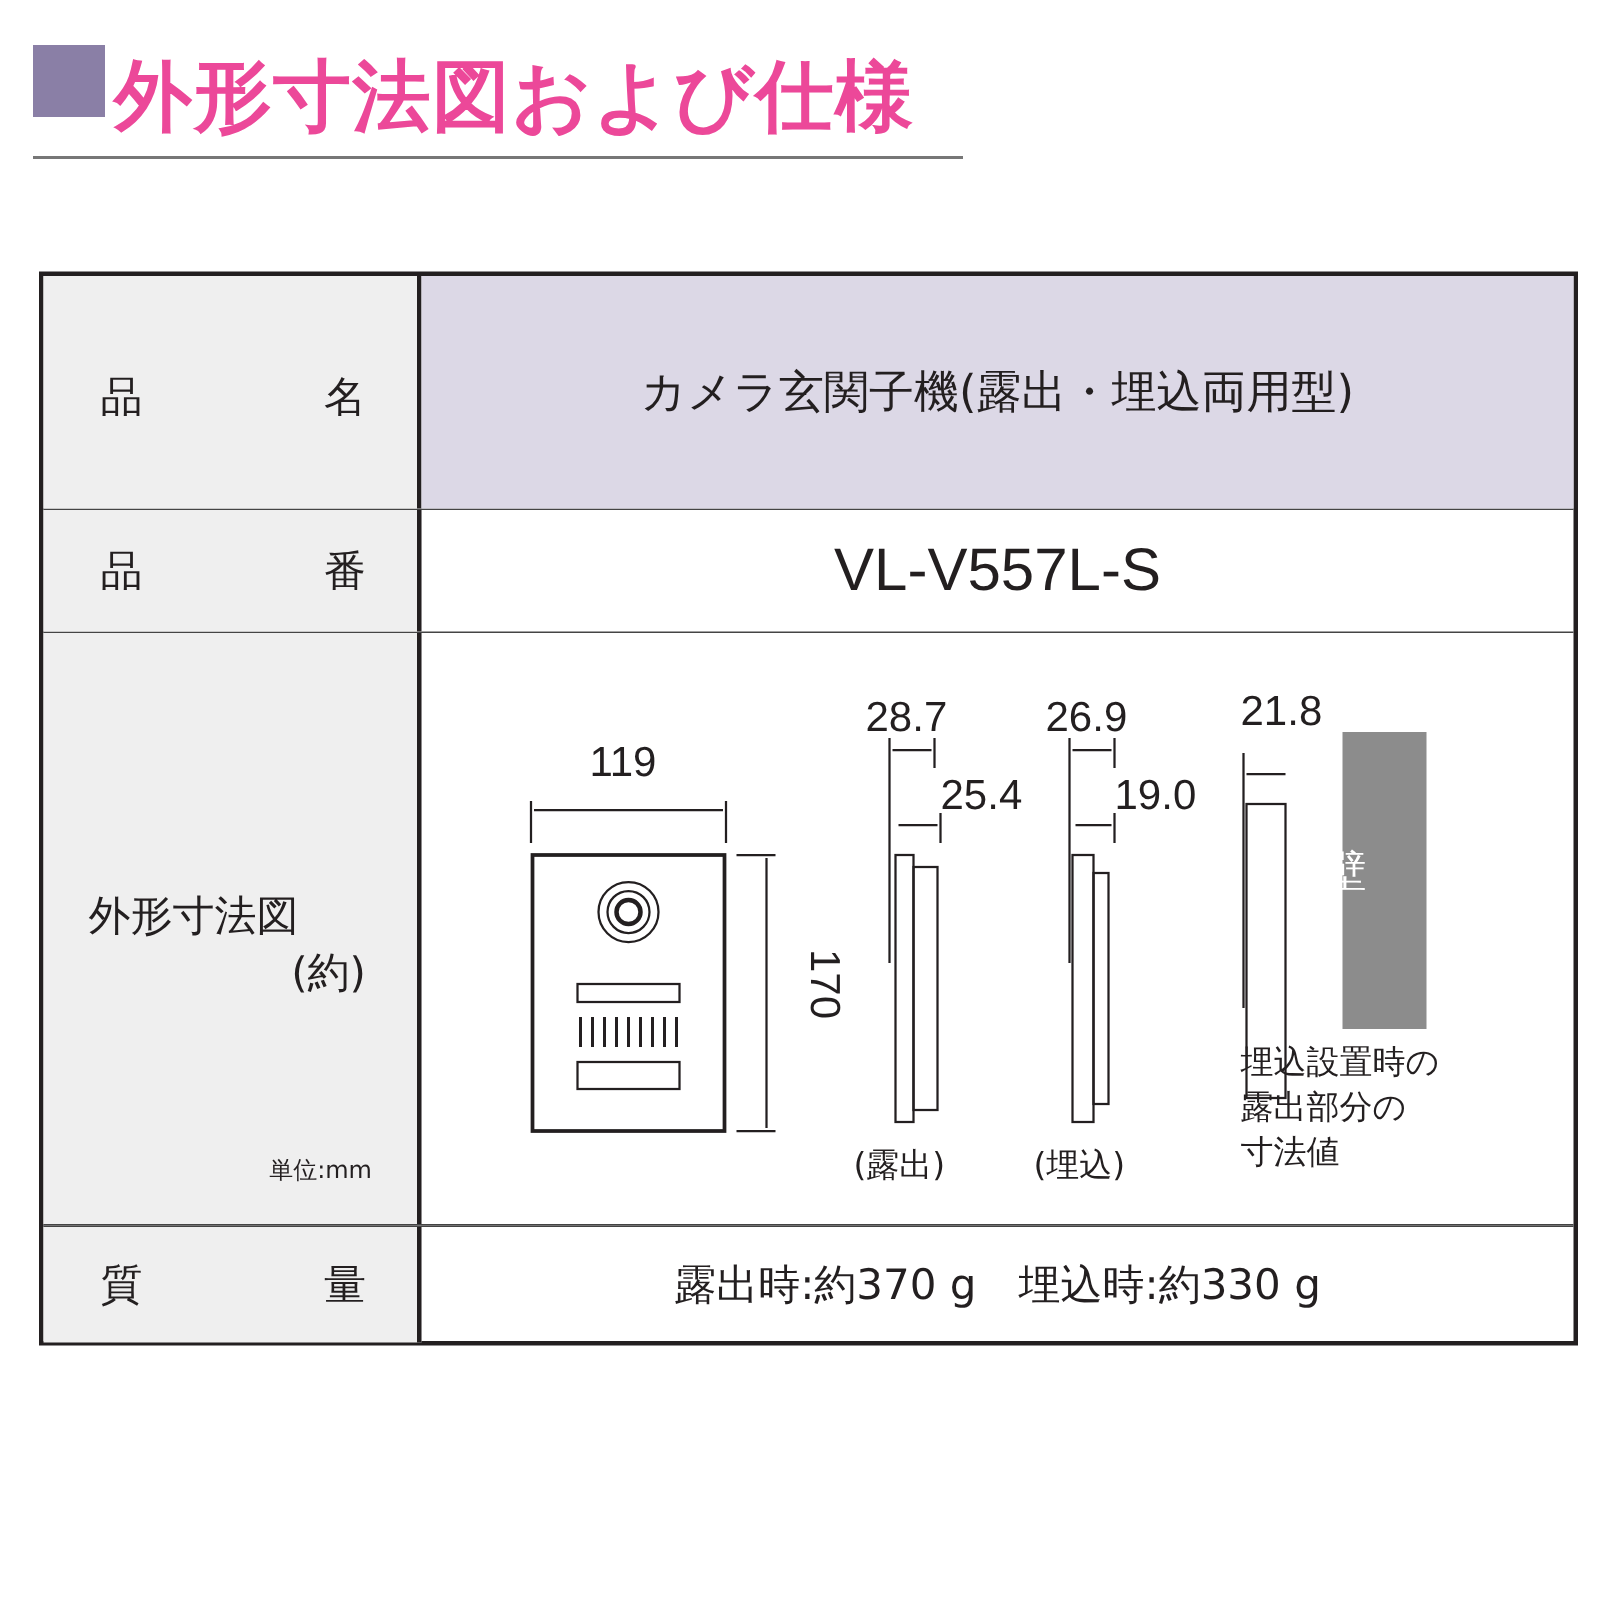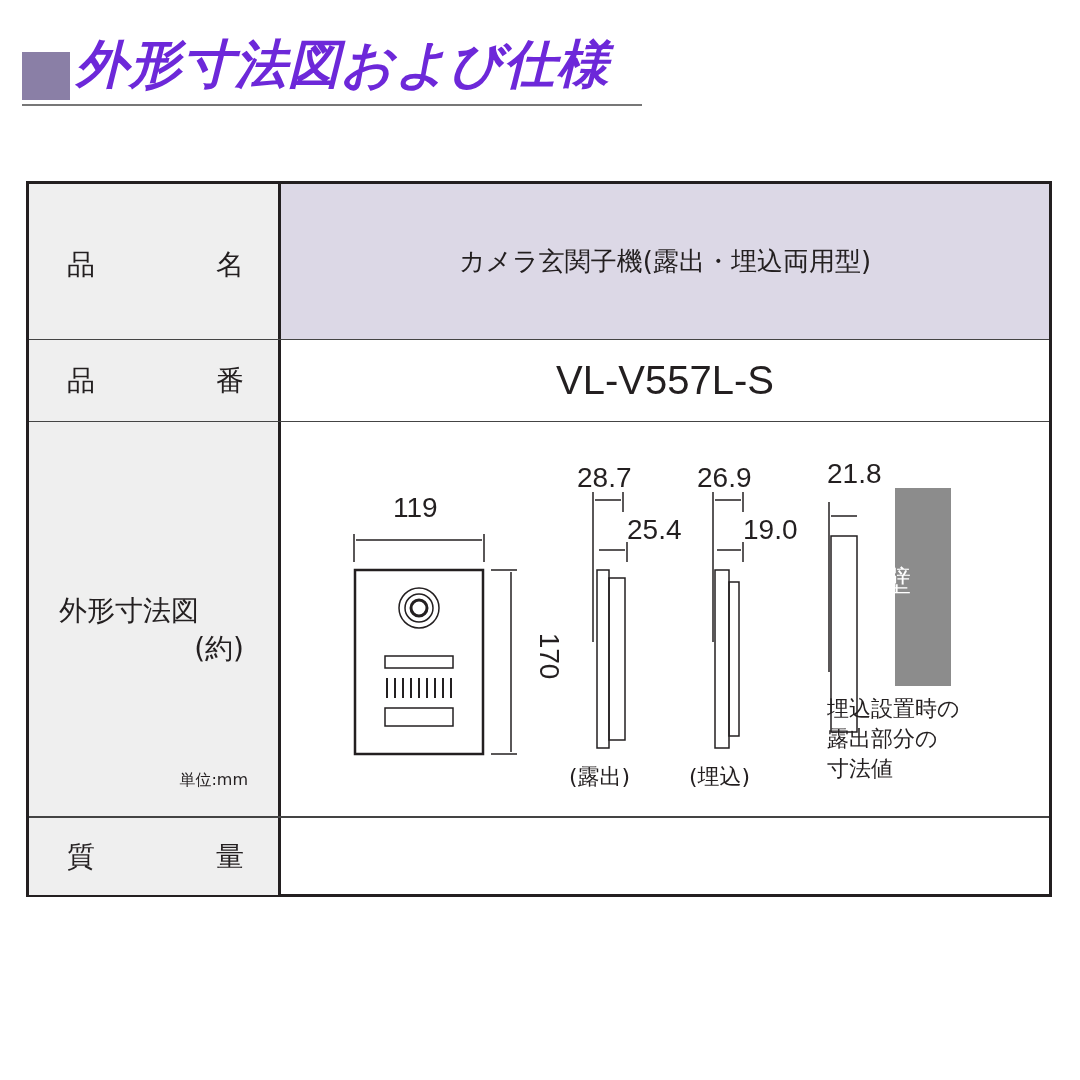--- a/index.html
+++ b/index.html
@@ -1,24 +1,24 @@
 <!DOCTYPE html>
 <html><head>
 <meta charset="utf-8">
 <style>
   html,body{margin:0;padding:0;background:#fff;}
   body{width:1080px;height:1080px;position:relative;overflow:hidden;font-family:"DejaVu Sans","Liberation Sans",sans-serif;color:#231f20;}
-  .title{position:absolute;left:22px;top:30px;height:70px;display:flex;align-items:flex-end;font-size:52px;font-weight:bold;color:#6d28d9;letter-spacing:1px;font-style:italic;}
+  .title{position:absolute;left:22px;top:30px;height:70px;display:flex;align-items:flex-start;font-size:52px;font-weight:bold;color:#ec4899;letter-spacing:1px;}
   .title .sq{width:48px;height:48px;background:#8a7fa6;margin-right:6px;}
   .rule{position:absolute;left:22px;top:104px;width:620px;height:2px;background:#777;}
   .tbl{position:absolute;left:26px;top:181px;width:1020px;height:710px;border:3px solid #231f20;}
   .row{position:absolute;left:0;width:1020px;border-bottom:1px solid #444;}
   .row:last-child{border-bottom:none;}
   .lab{position:absolute;left:0;top:0;width:252px;height:100%;background:#efefef;border-right:3px solid #231f20;box-sizing:border-box;font-size:28px;}
-  .val{position:absolute;left:252px;top:0;right:0;height:100%;display:flex;align-items:center;justify-content:center;font-size:26px;}
+  .val{position:absolute;left:252px;top:0;right:0;height:100%;display:flex;align-items:center;justify-content:center;font-size:30px;}
   .lab .l{position:absolute;left:38px;} .lab .r{position:absolute;right:34px;}
   .purple{background:#dcd8e6;}
   .dimtxt{position:absolute;font-family:"Liberation Sans",sans-serif;font-size:28px;color:#231f20;}
   .cap{position:absolute;font-size:22px;}
   .wall{position:absolute;background:#8c8c8c;}
 </style>
 </head>
 <body>
 
 <div class="title">
@@ -113,14 +113,15 @@
         <div>露出部分の</div>
         <div>寸法値</div>
       </div>
     </div>
   </div>
   <div class="row" style="top:633px;height:77px;border-top:1px solid #444;">
     <div class="lab">
       <span class="l" style="top:20px">質</span>
       <span class="r" style="top:20px">量</span>
     </div>
+    <div class="val" style="font-size:28px;">露出時:約370 g　埋込時:約330 g</div>
   </div>
 </div>
 
 </body></html>

